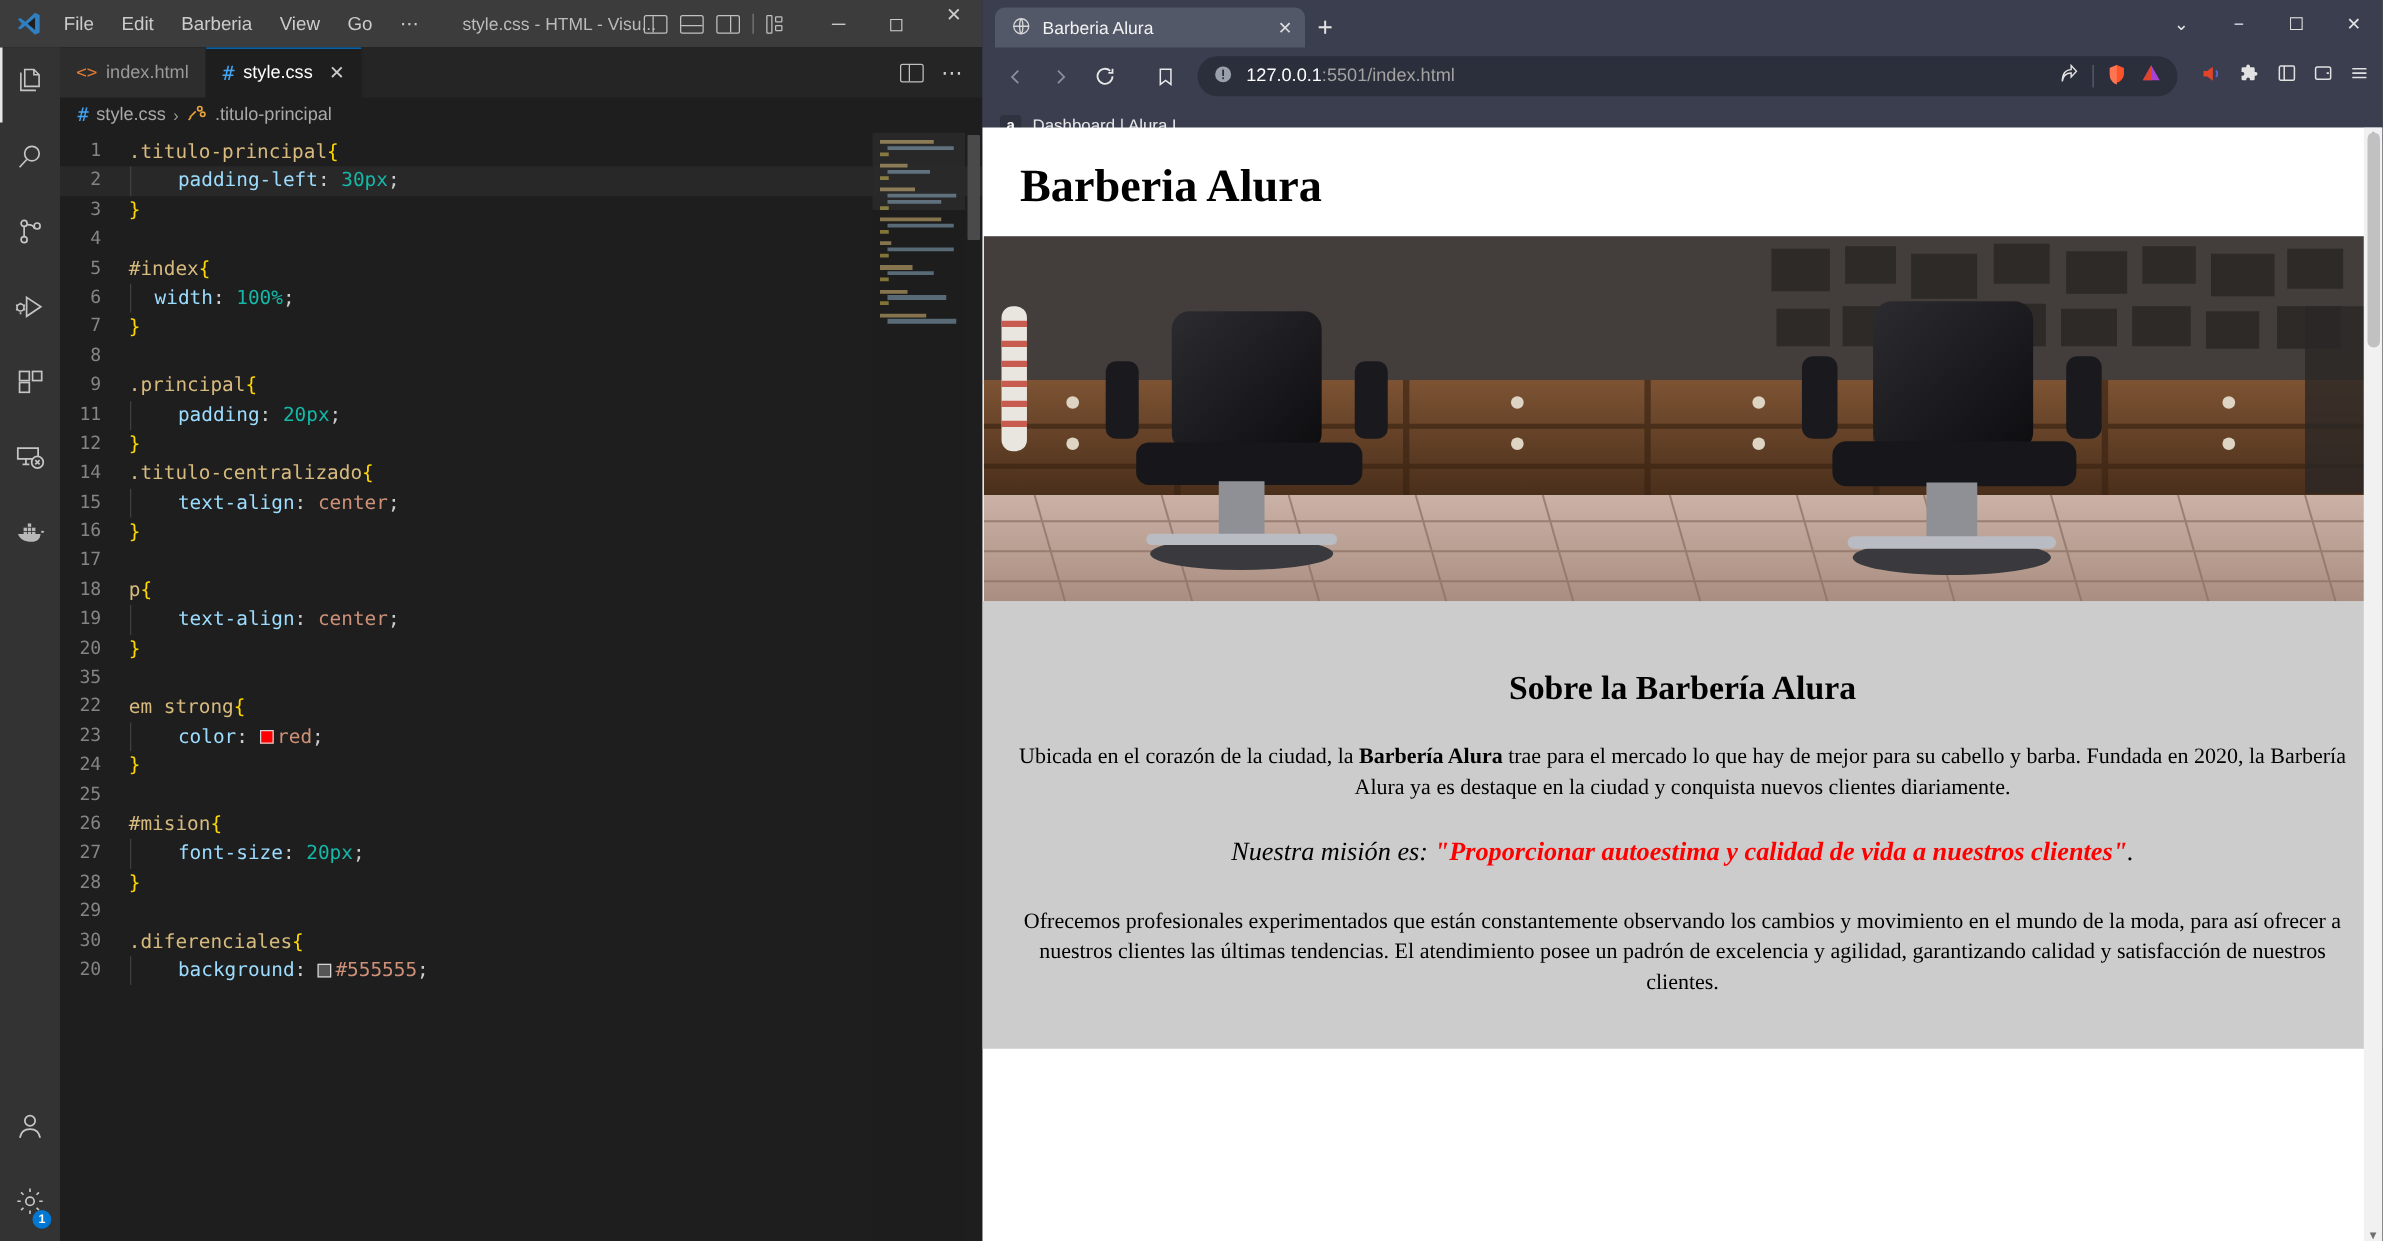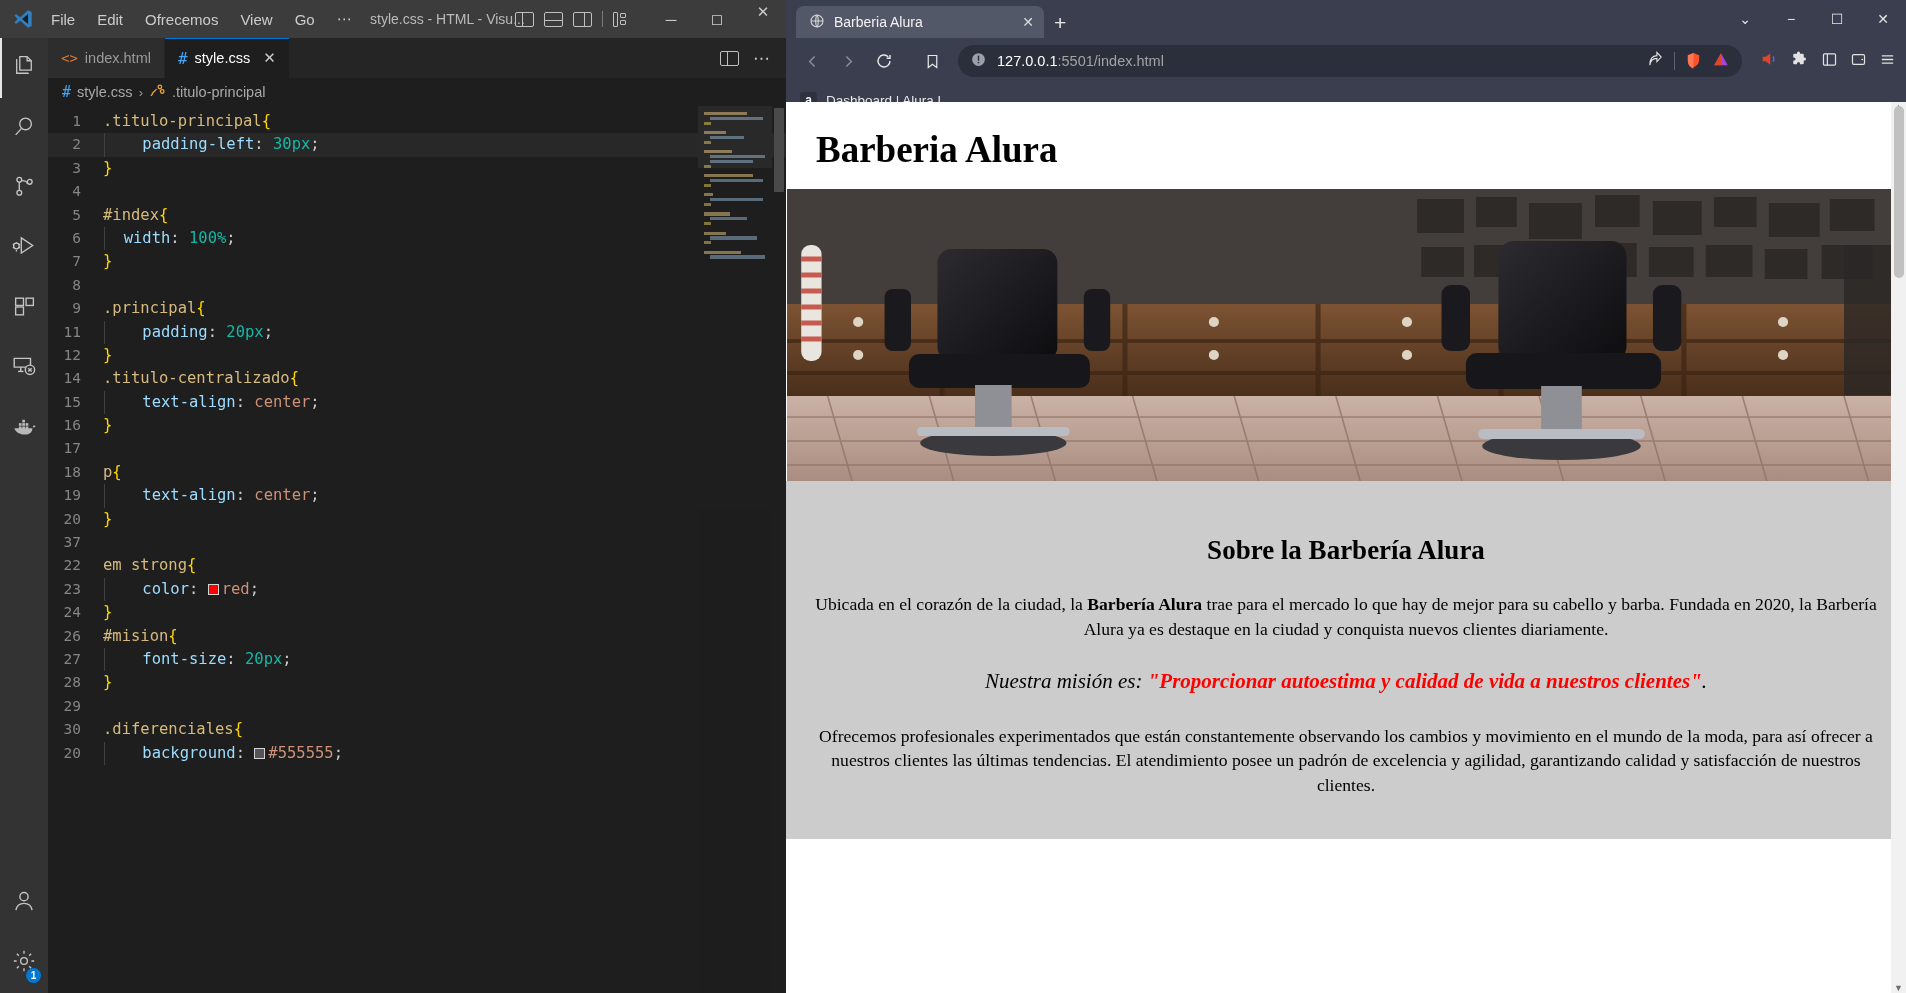--- a/index.html
+++ b/index.html
@@ -148,21 +148,21 @@
     <div class="vs-titlebar">
       <div class="vs-logo">
         <svg width="22" height="22" viewBox="0 0 24 24">
           <path d="M17.5 2.5L9 10.2 4.6 6.9 2.5 8l3.6 4-3.6 4 2.1 1.1L9 13.8l8.5 7.7 4-1.9V4.4l-4-1.9z" fill="#2f7fc1"></path>
           <path d="M17.5 6.6v10.8L11 12z" fill="#1e1e1e"></path>
         </svg>
       </div>
       <div class="vs-menu">
         <span>File</span>
         <span>Edit</span>
-        <span>Ofrecemos</span>
+        <span>Barberia</span>
         <span>View</span>
         <span>Go</span>
         <span>⋯</span>
       </div>
       <div class="vs-wtitle">style.css - HTML - Visu...</div>
 
       <div class="vs-layout-icons">
         <span class="lyicon left"></span>
         <span class="lyicon bottom"></span>
         <span class="lyicon right"></span>
@@ -381,34 +381,38 @@
               </div>
               <div class="cl">
                 <span class="ln">19</span>
                 <span class="ct indentg"><span class="k-punc">    </span><span class="k-prop">text-align</span><span class="k-punc">: </span><span class="k-val">center</span><span class="k-punc">;</span></span>
               </div>
               <div class="cl">
                 <span class="ln">20</span>
                 <span class="ct"><span class="k-brace">}</span></span>
               </div>
               <div class="cl">
-                <span class="ln">37</span>
+                <span class="ln">35</span>
                 <span class="ct"></span>
               </div>
               <div class="cl">
                 <span class="ln">22</span>
                 <span class="ct"><span class="k-tag">em strong</span><span class="k-brace">{</span></span>
               </div>
               <div class="cl">
                 <span class="ln">23</span>
                 <span class="ct indentg"><span class="k-punc">    </span><span class="k-prop">color</span><span class="k-punc">: </span><span class="swatch" style="background: rgb(255, 0, 0);"></span><span class="k-val">red</span><span class="k-punc">;</span></span>
               </div>
               <div class="cl">
                 <span class="ln">24</span>
                 <span class="ct"><span class="k-brace">}</span></span>
+              </div>
+              <div class="cl">
+                <span class="ln">25</span>
+                <span class="ct"></span>
               </div>
               <div class="cl">
                 <span class="ln">26</span>
                 <span class="ct"><span class="k-sel">#mision</span><span class="k-brace">{</span></span>
               </div>
               <div class="cl">
                 <span class="ln">27</span>
                 <span class="ct indentg"><span class="k-punc">    </span><span class="k-prop">font-size</span><span class="k-punc">: </span><span class="k-num">20px</span><span class="k-punc">;</span></span>
               </div>
               <div class="cl">

